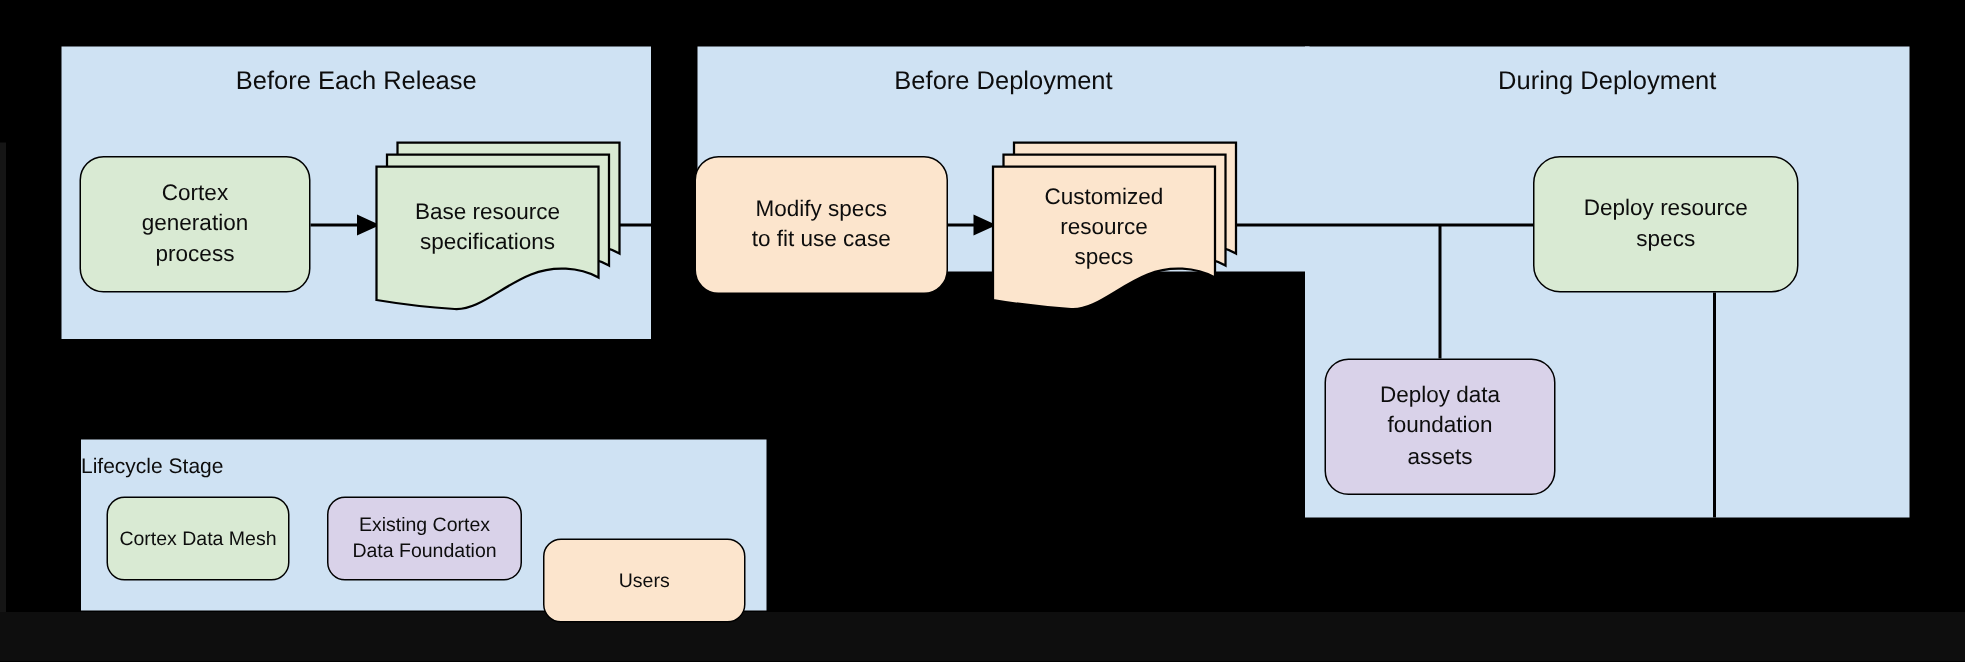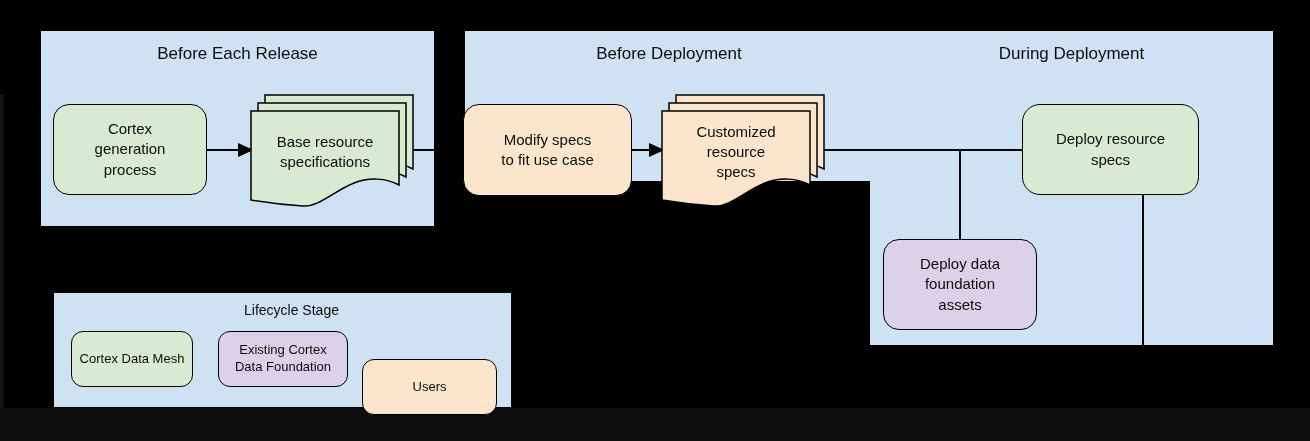--- a/index.html
+++ b/index.html
@@ -80,25 +80,23 @@
   }
 
   .legend {
     position: absolute;
     left: 54px; top: 293px;
     width: 457px; height: 114px;
     background: #cfe2f3;
     z-index: 1;
   }
   .legend-title {
-    text-align: center;
     padding-top: 9px;
     font-size: 14px;
     color: #0d0d0d;
-    padding-left: 18px;
   }
   .legend-item {
     position: absolute;
     top: 38px;
     height: 56px;
     border: 1.5px solid #000;
     border-radius: 12px;
     display: flex; align-items: center; justify-content: center;
     text-align: center;
     font-size: 13px;

